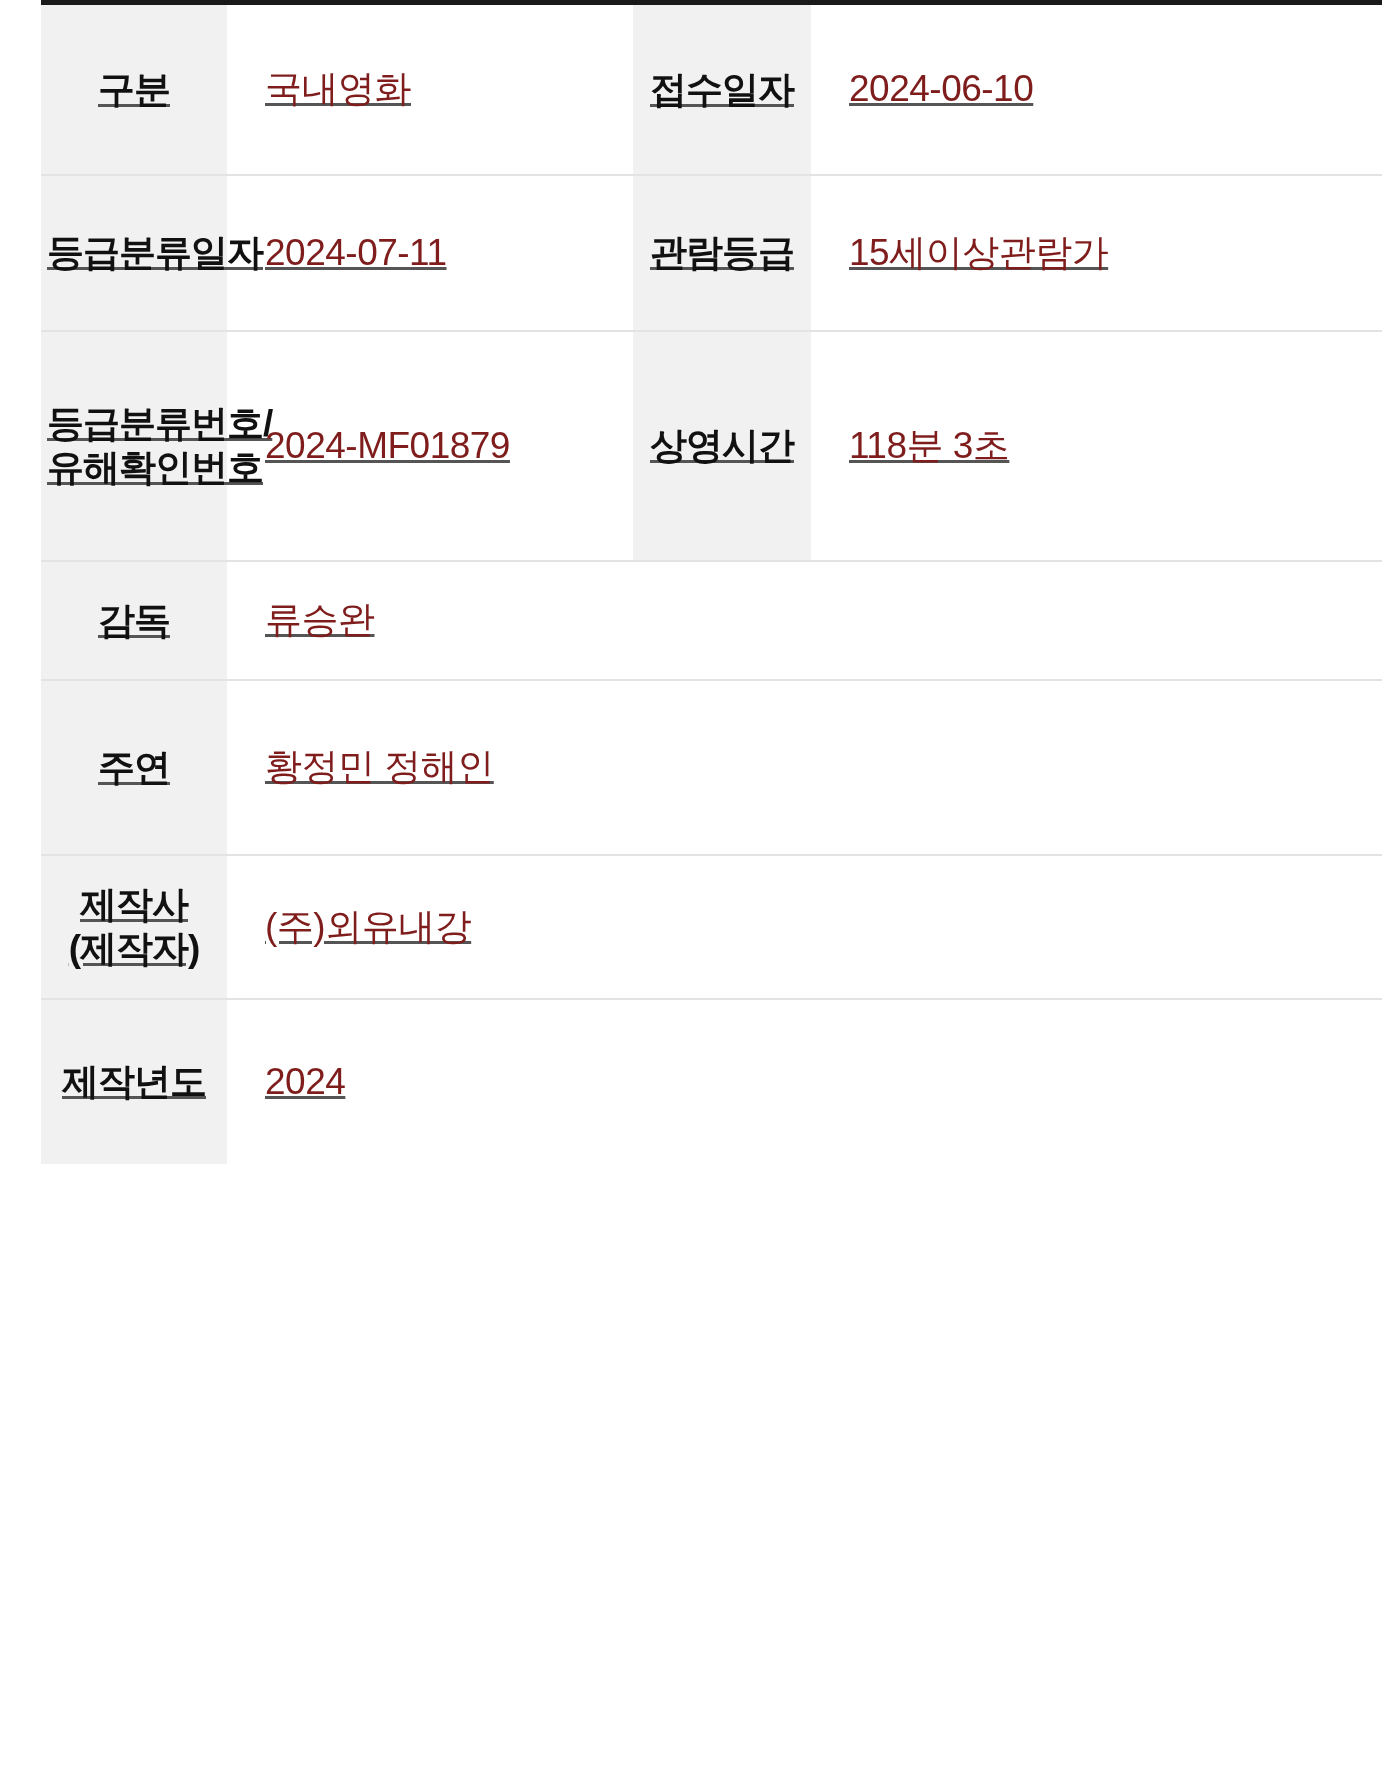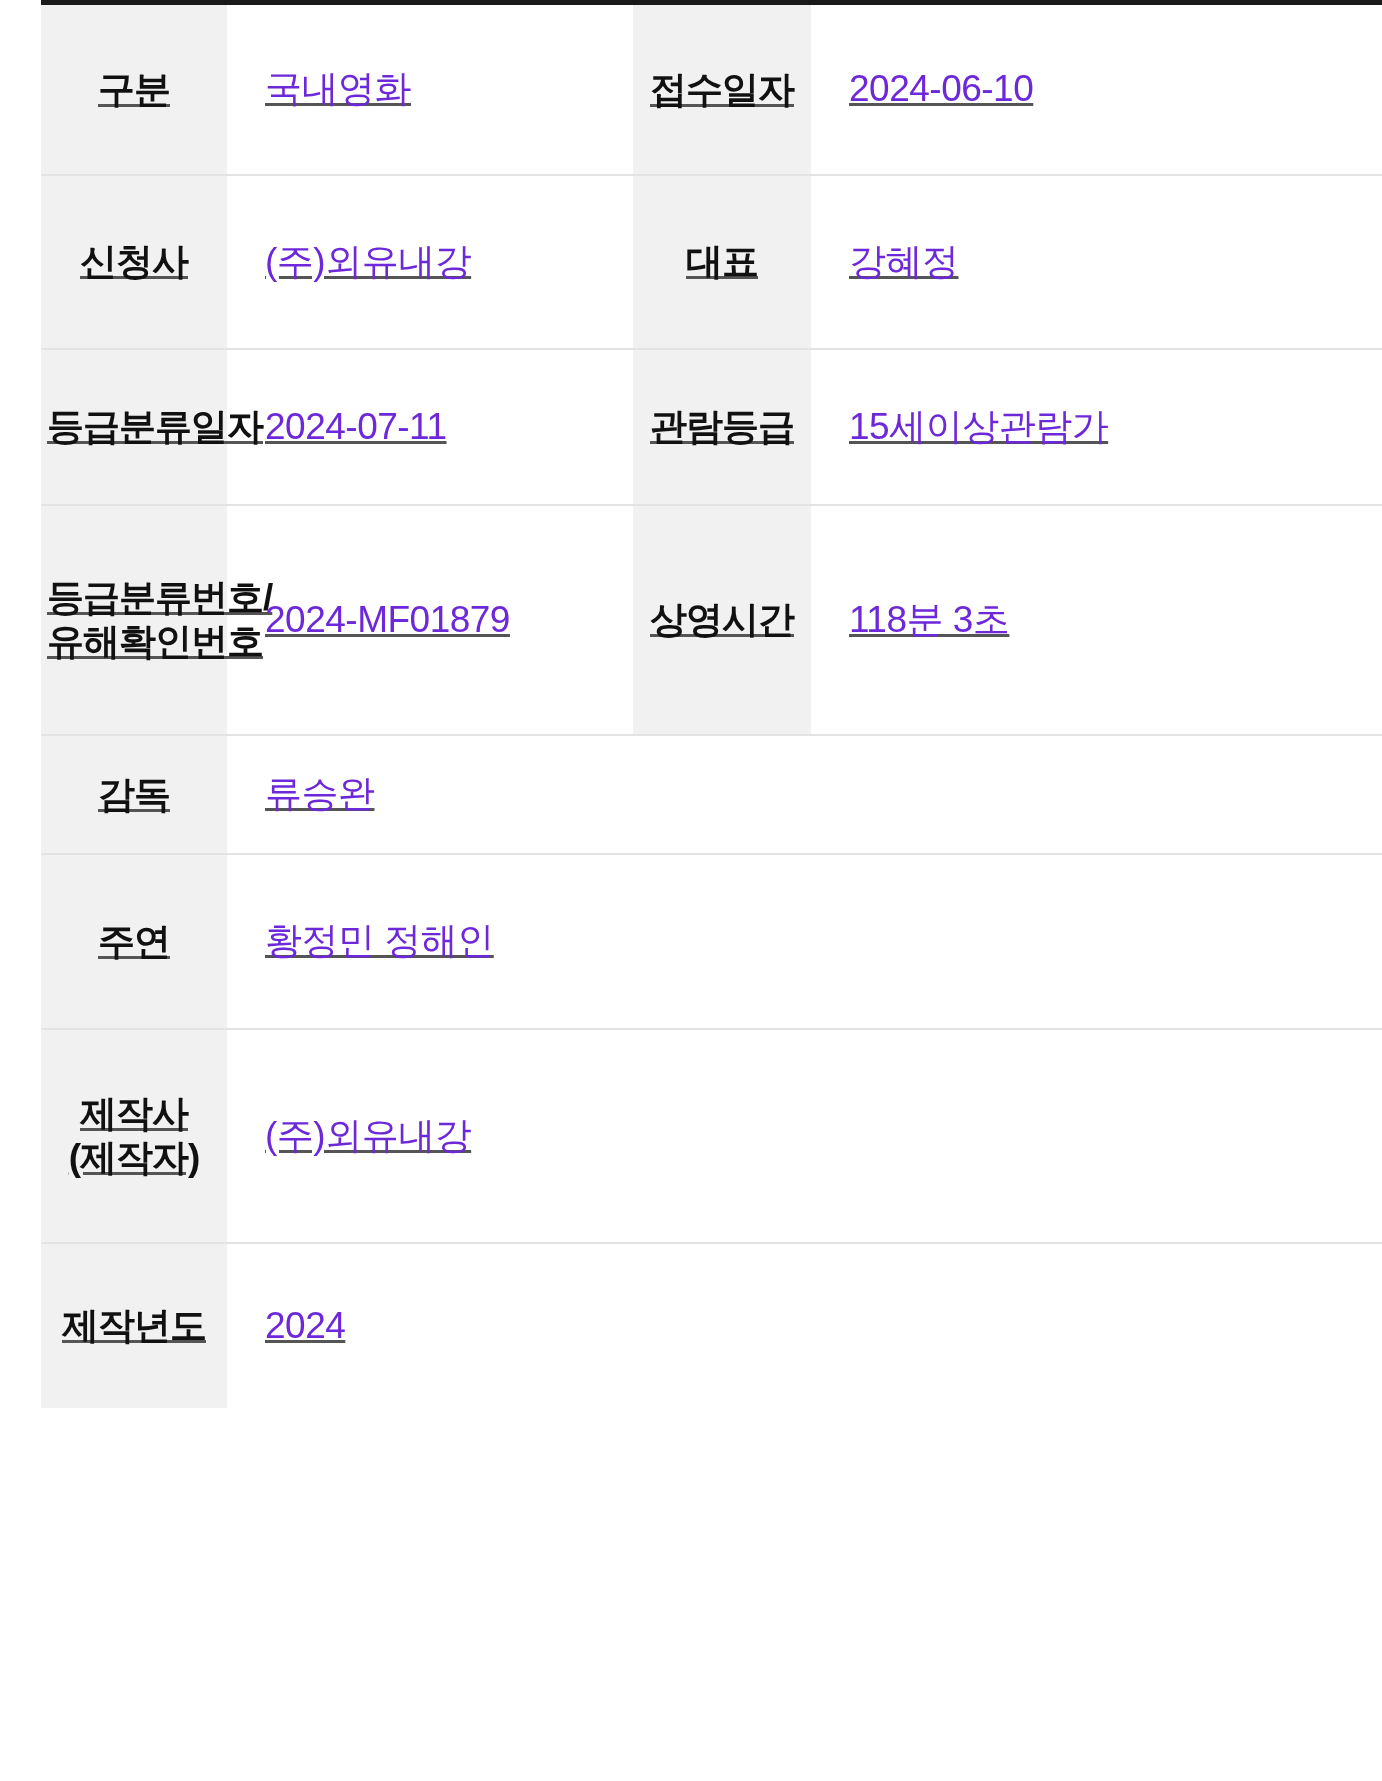--- a/index.html
+++ b/index.html
@@ -52,21 +52,21 @@
     line-height: 1.18;
     text-align: center;
     vertical-align: middle;
     padding: 26px 6px;
     letter-spacing: -1px;
     word-break: keep-all;
   }
 
   td.value {
     background: #ffffff;
-    color: #6d28d9;
+    color: #7f1d1d;
     font-weight: normal;
     font-size: 37px;
     line-height: 1.2;
     text-align: left;
     vertical-align: middle;
     padding: 26px 0 26px 38px;
     letter-spacing: -0.5px;
     word-break: keep-all;
   }
 
@@ -76,21 +76,21 @@
   col.c-label-2 { width: 178px; }
   col.c-value-2 { width: 571px; }
 
   .row-h1 { height: 170px; }
   .row-h2 { height: 176px; }
   .row-h3 { height: 174px; }
   .row-h4 { height: 156px; border-radius: 28px; }
   .row-h5 { height: 230px; }
   .row-h6 { height: 119px; }
   .row-h7 { height: 175px; }
-  .row-h8 { height: 214px; }
+  .row-h8 { height: 144px; }
   .row-h9 { height: 165px; }
 </style>
 </head>
 <body>
 
 <div class="page">
   <div class="table-wrap">
     <table class="info-table">
       <colgroup>
         <col class="c-label-1">
@@ -100,26 +100,20 @@
       </colgroup>
       <tbody>
         <tr class="row-h1">
           <th class="label">구분</th>
           <td class="value">국내영화</td>
           <th class="label">접수일자</th>
           <td class="value">2024-06-10</td>
         </tr>
 
 
-        <tr class="row-h3">
-          <th class="label">신청사</th>
-          <td class="value">(주)외유내강</td>
-          <th class="label">대표</th>
-          <td class="value">강혜정</td>
-        </tr>
 
         <tr class="row-h4">
           <th class="label">등급분류일자</th>
           <td class="value">2024-07-11</td>
           <th class="label">관람등급</th>
           <td class="value">15세이상관람가</td>
         </tr>
 
         <tr class="row-h5">
           <th class="label">등급분류번호/유해확인번호</th>

